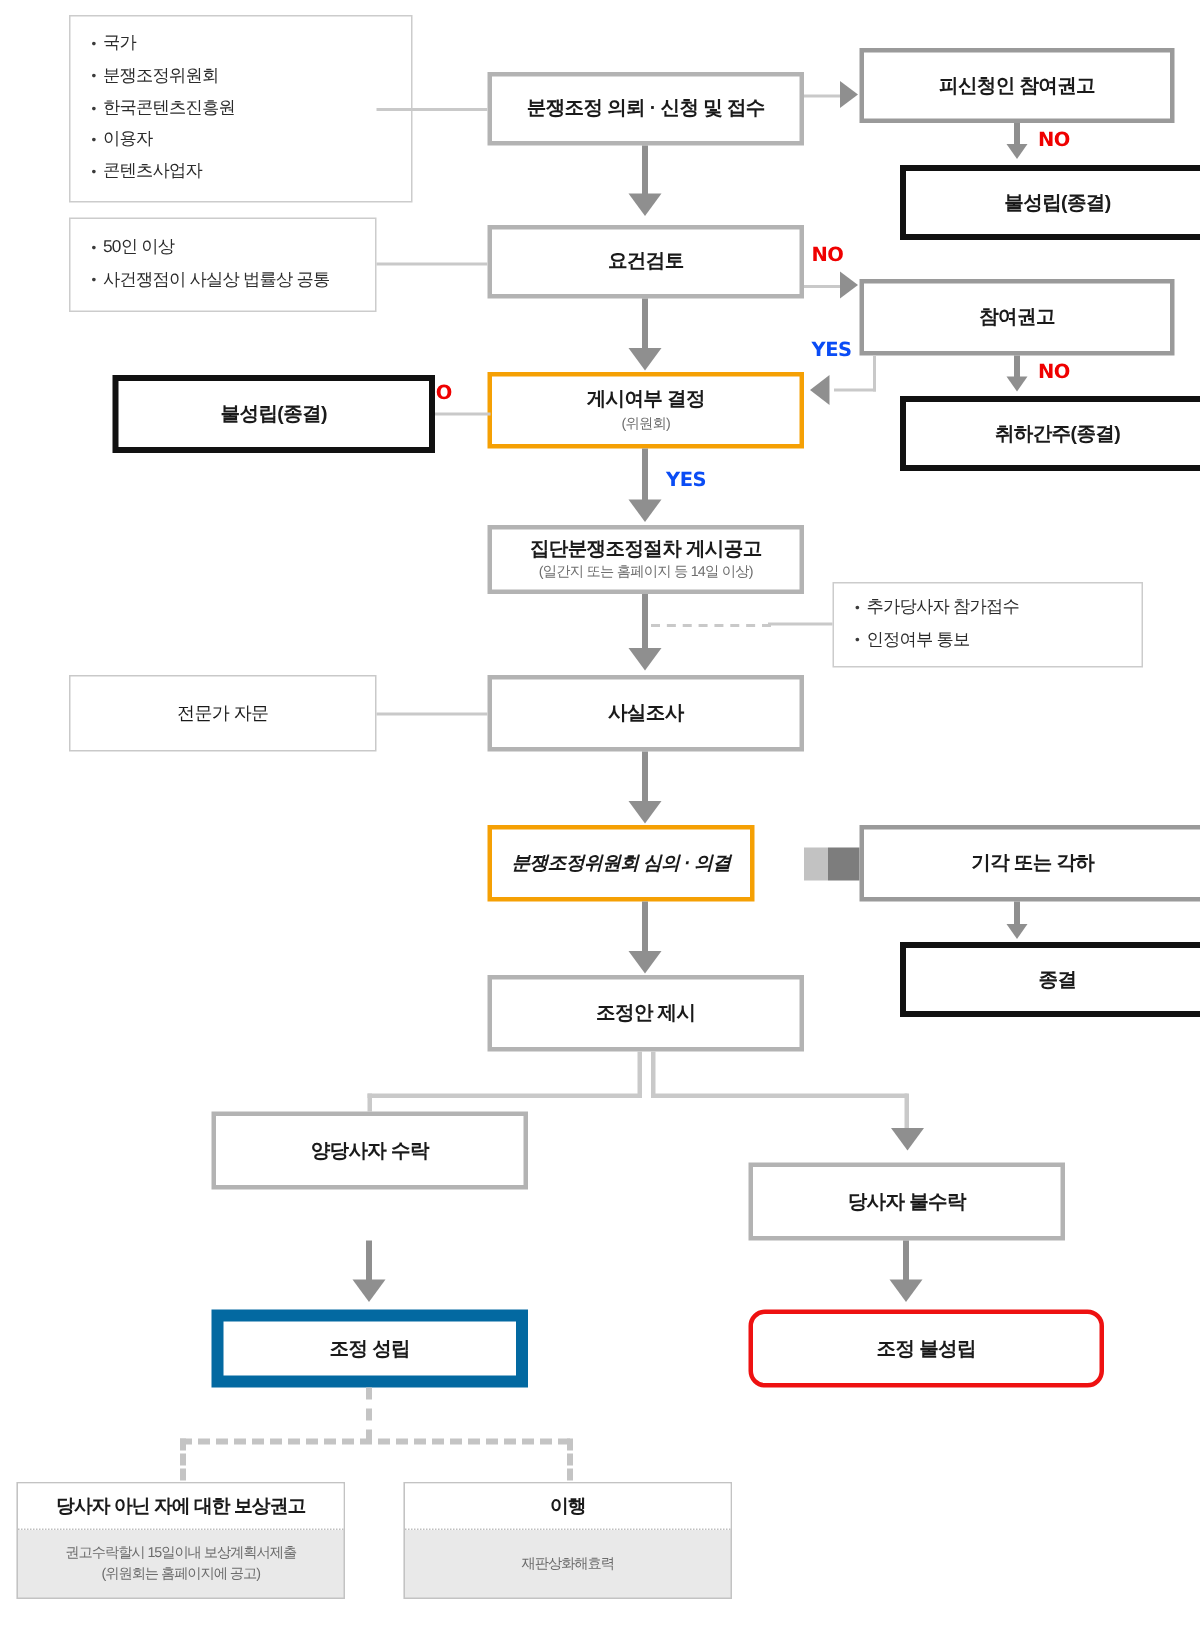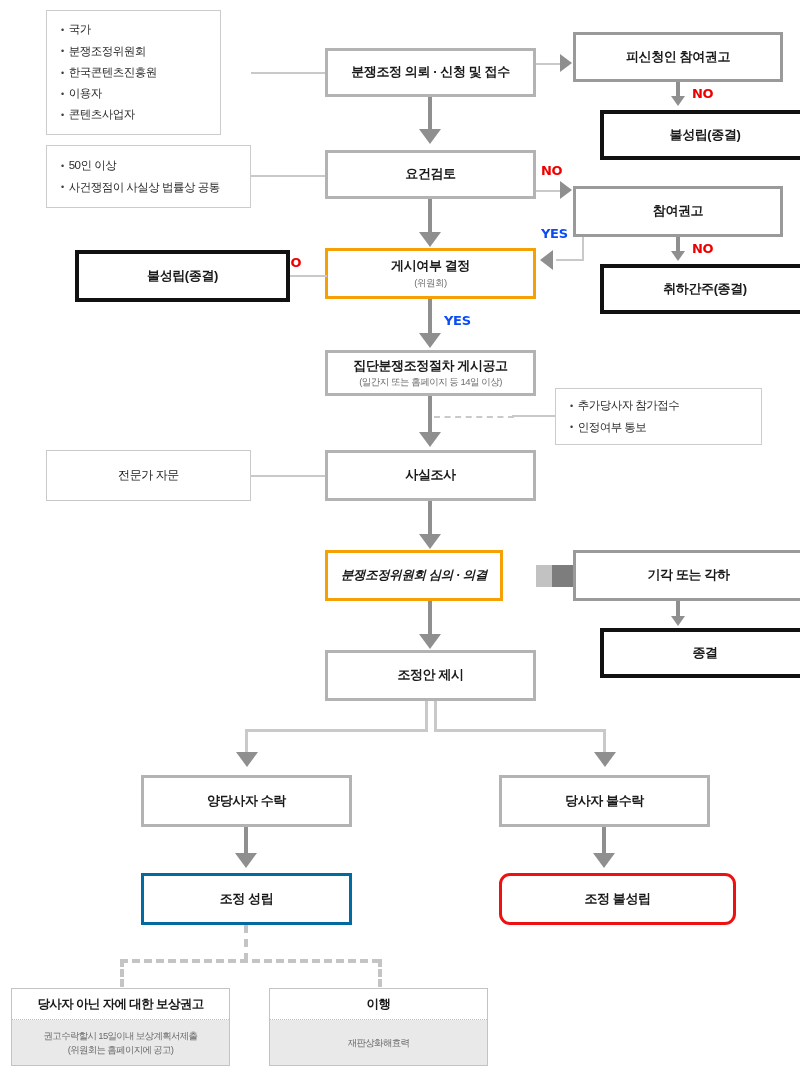--- a/index.html
+++ b/index.html
@@ -38,21 +38,21 @@
     color:#6e6e6e;
     letter-spacing:-0.5px;
     margin-top:2px;
     white-space:nowrap;
   }
   
   .b-gray{border:3px solid #b3b3b3;}
   .b-gray-dark{border:3px solid #9a9a9a;}
   .b-black{border:4px solid #111111;margin-left:27px;}
   .b-orange{border:3px solid #f5a004;}
-  .b-blue{border:3px solid #0369a1;}
+  .b-blue{border:8px solid #0369a1;}
   .b-red{border:3px solid #ee1111;}
   .b-thin{border:1px solid #c9c9c9;}
 
   
   .listbox{
     position:absolute;
     box-sizing:border-box;
     background:#ffffff;
     border:1px solid #cccccc;
     padding:10px 14px;
@@ -163,21 +163,21 @@
   .lbl-yes{color:#0a4cf5;}
 
   
   .blk{position:absolute;}
 </style>
 </head>
 <body>
 
 <div id="stage">
 
-  <div class="listbox" style="left:46px;top:10px;width:175px;height:125px;">
+  <div class="listbox" style="left:46px;top:10px;width:229px;height:125px;">
     <div class="li">국가</div>
     <div class="li">분쟁조정위원회</div>
     <div class="li">한국콘텐츠진흥원</div>
     <div class="li">이용자</div>
     <div class="li">콘텐츠사업자</div>
   </div>
 
   <div class="listbox" style="left:46px;top:145px;width:205px;height:63px;">
     <div class="li">50인 이상</div>
     <div class="li">사건쟁점이 사실상 법률상 공통</div>
@@ -311,21 +311,21 @@
   <div class="ln-thin vthin" style="left:434px;top:701px;width:3px;height:30px;"></div>
 
   <div class="ln-thin hthin" style="left:245px;top:729px;width:183px;height:3px;"></div>
   <div class="ln-thin hthin" style="left:434px;top:729px;width:171px;height:3px;"></div>
 
   <div class="ln-thin vthin" style="left:245px;top:729px;width:3px;height:26px;"></div>
   <div class="arrow-d" style="left:236px;top:752px;"></div>
   <div class="ln-thin vthin" style="left:603px;top:729px;width:3px;height:26px;"></div>
   <div class="arrow-d" style="left:594px;top:752px;"></div>
 
-  <div class="node b-gray" style="left:141px;top:775px;width:211px;height:52px;">
+  <div class="node b-gray" style="left:141px;top:741px;width:211px;height:52px;">
     <div class="ttl">양당사자 수락</div>
   </div>
 
   <div class="node b-gray" style="left:499px;top:775px;width:211px;height:52px;">
     <div class="ttl">당사자 불수락</div>
   </div>
 
   <div class="ln vline" style="left:244px;top:827px;height:30px;"></div>
   <div class="arrow-d" style="left:235px;top:853px;"></div>
 

